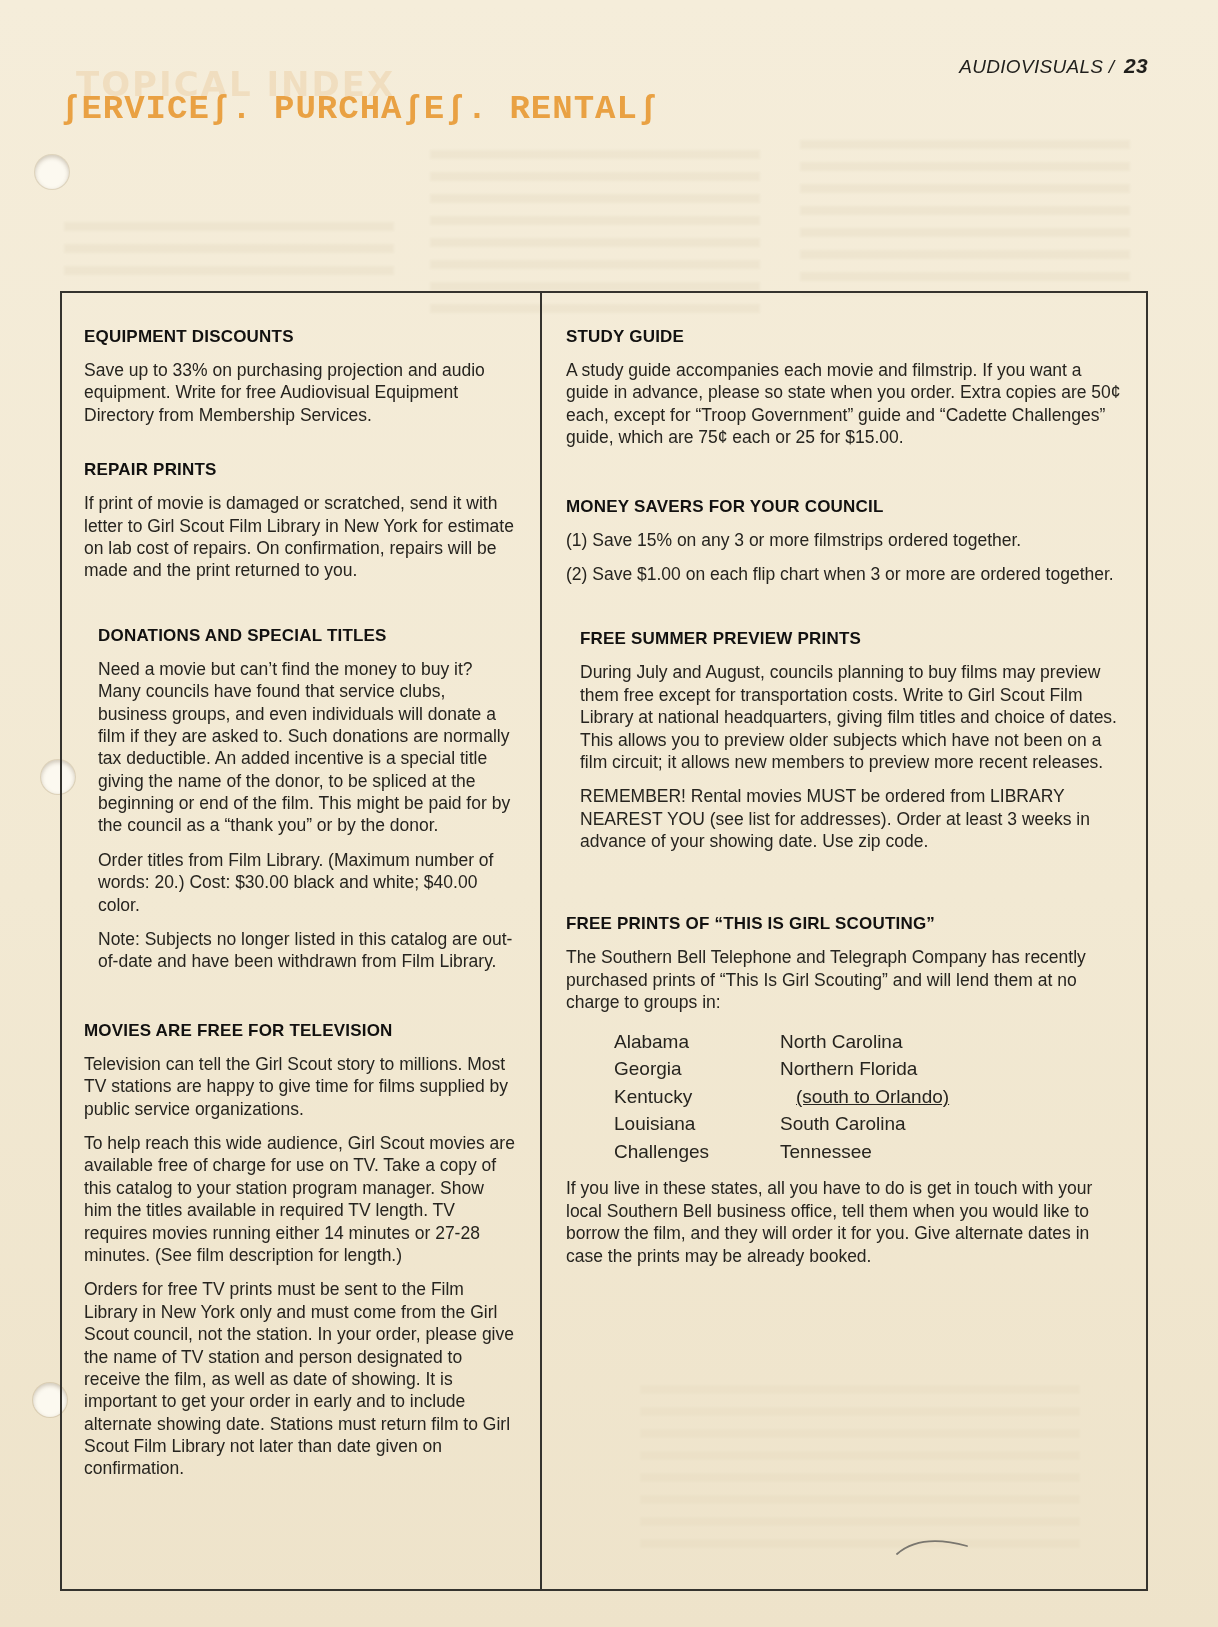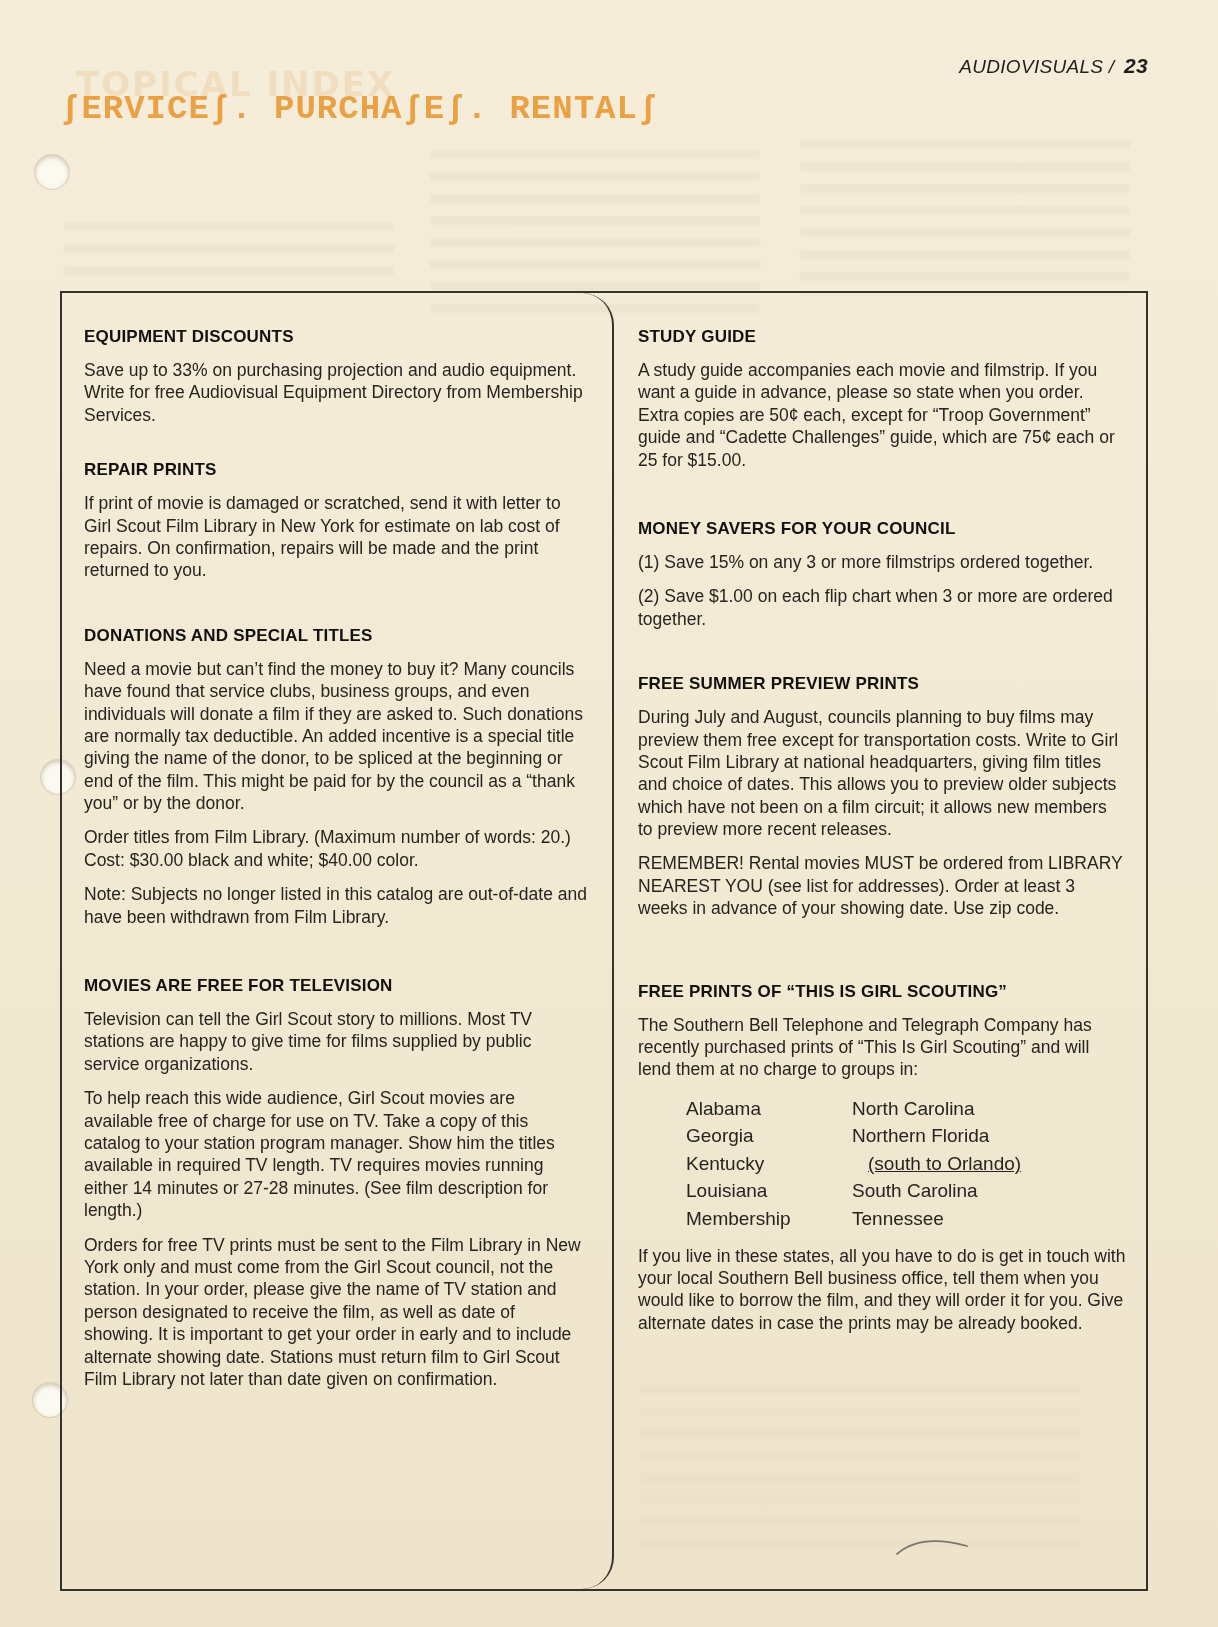--- a/index.html
+++ b/index.html
@@ -50,25 +50,25 @@
   
   .box {
     position:absolute; left:60px; top:291px;
     width:1088px; height:1300px;
     border:2px solid #35332e;
     box-sizing:border-box;
     display:flex;
     background:transparent;
   }
   .col { box-sizing:border-box; }
-  .col-left  { width:552px; border-right:2px solid #35332e; padding:34px 24px 20px 22px;border-radius:32px; }
+  .col-left  { width:480px; border-right:2px solid #35332e; padding:34px 24px 20px 22px; }
   .col-right { flex:1; padding:34px 20px 20px 24px; }
   .sec { margin-top:34px; }
   .sec.first { margin-top:0; }
-  .g44 { margin-top:44px; }
+  .g44 { margin-top:44px;margin-left:14px; }
   .g48 { margin-top:48px; }
   .g62 { margin-top:62px; }
   h2.sec-h {
     margin:0; font-size:17px; font-weight:bold;
     letter-spacing:0.2px; color:#121110;
   }
   p.body {
     margin:12px 0 0 0;
     font-size:17.5px; line-height:1.28; color:#26241f;
   }
@@ -166,21 +166,21 @@
           </div>
           <div class="state-row">
             <span class="state-l">Kentucky</span>
             <span class="state-r">(south to Orlando)</span>
           </div>
           <div class="state-row">
             <span class="state-l">Louisiana</span>
             <span class="state-r">South Carolina</span>
           </div>
           <div class="state-row">
-            <span class="state-l">Membership</span>
+            <span class="state-l">Challenges</span>
             <span class="state-r">Tennessee</span>
           </div>
         </div>
 
         <p class="body">If you live in these states, all you have to do is get in touch with your local Southern Bell business office, tell them when you would like to borrow the film, and they will order it for you. Give alternate dates in case the prints may be already booked.</p>
       </section>
 
     </div>
   </div>
 

